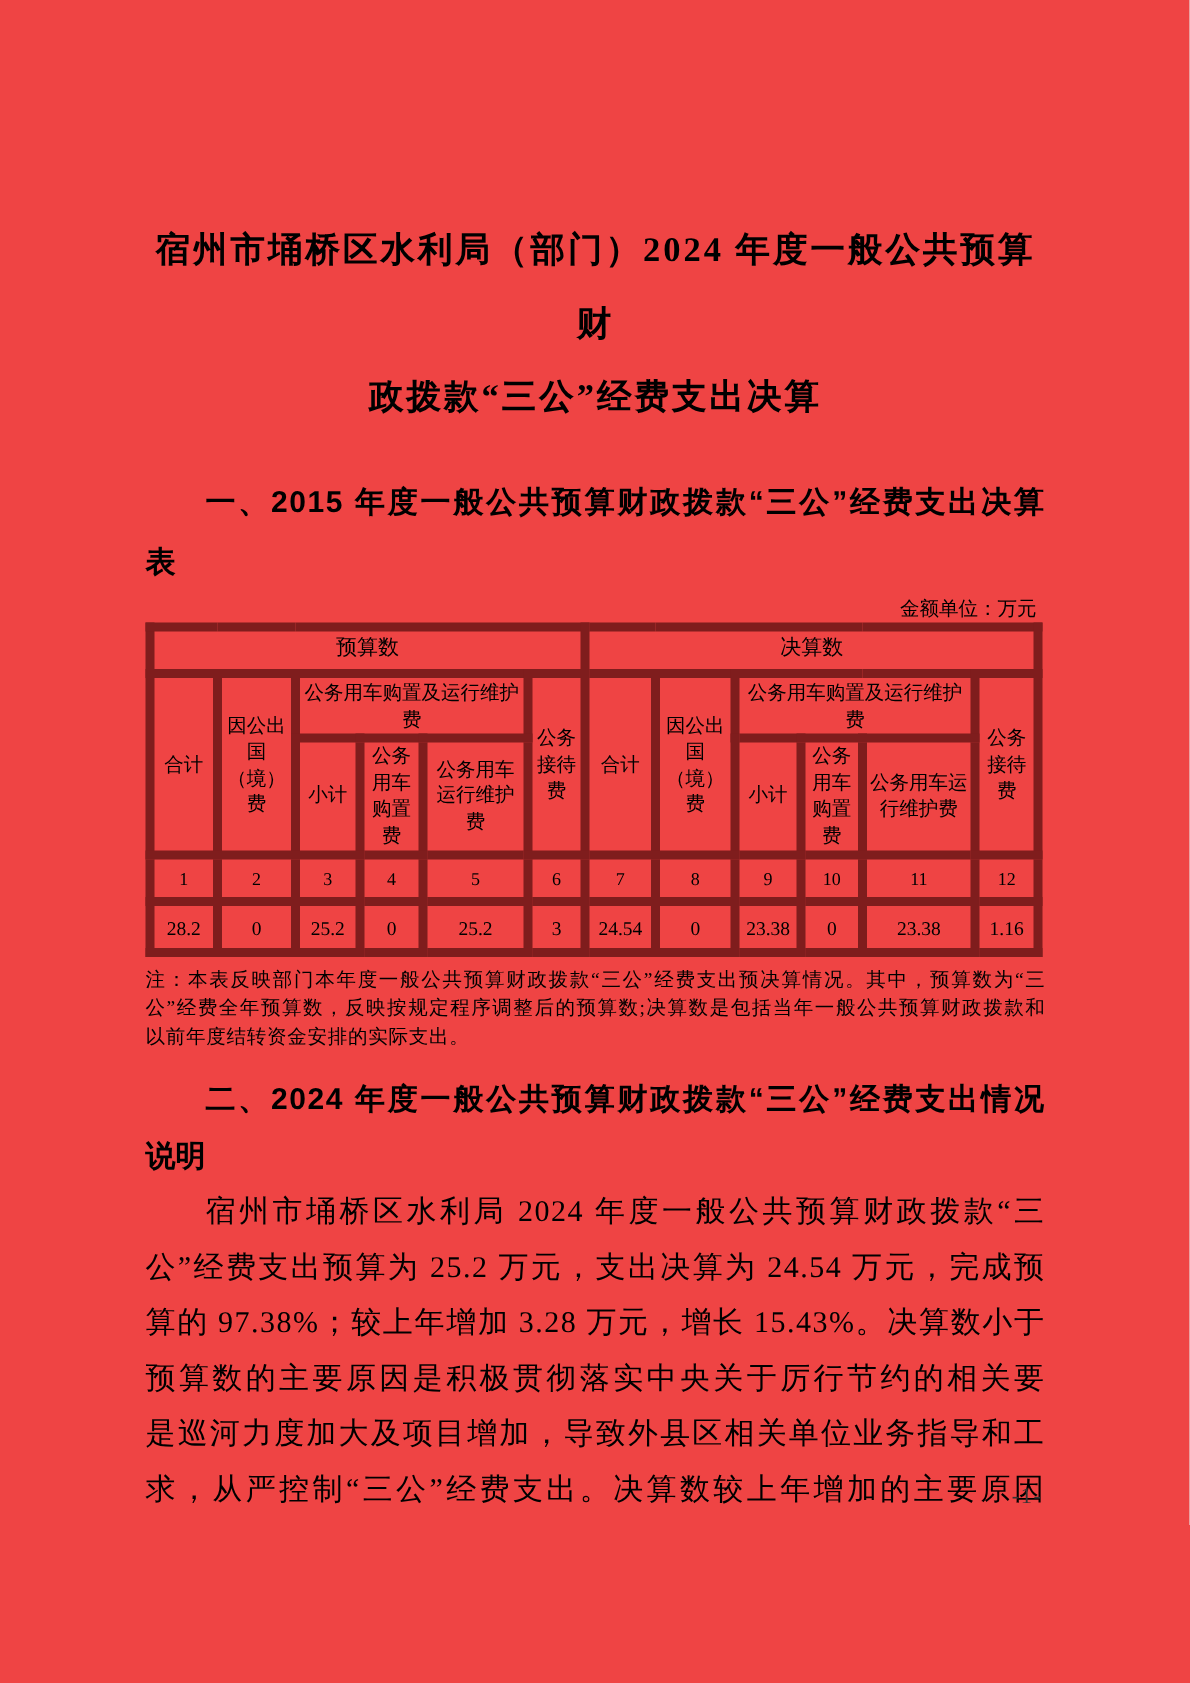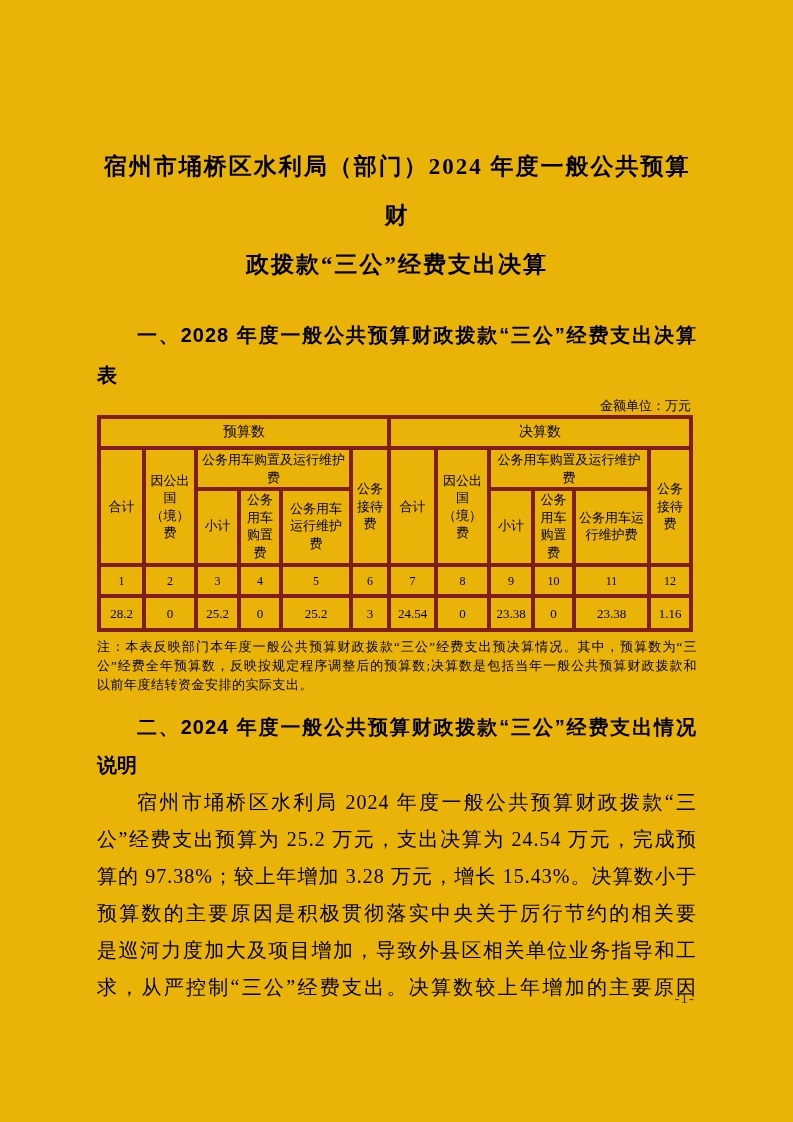--- a/index.html
+++ b/index.html
@@ -2,21 +2,21 @@
 <html><head>
 <meta charset="utf-8">
 <style>
   * { margin: 0; padding: 0; box-sizing: border-box; }
   html, body { background: #e8e8e8; }
   .page {
     position: relative;
     width: 793px;
     height: 1122px;
     margin: 0 auto;
-    background: #eab308;
+    background: #ef4444;
     color: #000000;
     font-family: "Liberation Serif", serif;
     overflow: hidden;
   }
   .content {
     position: absolute;
     left: 97px;
     top: 0;
     width: 600px;
   }
@@ -57,21 +57,21 @@
     text-align: right;
     padding-right: 6px;
   }
   
   table.budget {
     border-collapse: collapse;
     table-layout: fixed;
     width: 593px;
   }
   table.budget td {
-    border: 4px solid #7f1d1d;
+    border: 6px solid #7f1d1d;
     text-align: center;
     vertical-align: middle;
     font-size: 13px;
     line-height: 1.35;
     padding: 1px 2px;
     overflow: hidden;
   }
   tr.r-group td { height: 31px; font-size: 14px; }
   tr.r-head td  { height: 29px; }
   tr.r-sub td   { height: 43px; font-family: Liberation Mono, monospace; }
@@ -105,21 +105,21 @@
 
 <div class="page">
   <div class="content">
 
     <div class="doc-title">
       <div>宿州市埇桥区水利局（部门）2024 年度一般公共预算财</div>
       <div>政拨款“三公”经费支出决算</div>
     </div>
 
     <div class="sec-heading sec-heading-1">
-      <div class="jline indent">一、2028 年度一般公共预算财政拨款“三公”经费支出决算</div>
+      <div class="jline indent">一、2015 年度一般公共预算财政拨款“三公”经费支出决算</div>
       <div class="plainline">表</div>
     </div>
 
     <div class="unit-label">金额单位：万元</div>
 
     <table class="budget">
       <colgroup>
         <col style="width:45px">
           <col style="width:52px">
           <col style="width:43px">

